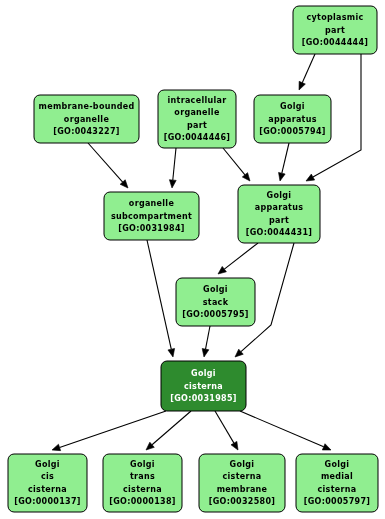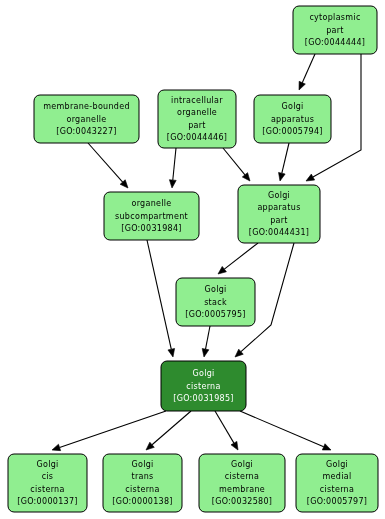--- a/index.html
+++ b/index.html
@@ -42,21 +42,21 @@
   }
   .go-arrowhead {
     fill: #000000;
     stroke: #000000;
     stroke-width: 0.6;
   }
 </style>
 </head>
 <body>
 
-<div id="graph-root" style="width: 385px; height: 519px; background: rgb(255, 255, 255);">
+<div id="graph-root" style="width: 385px; height: 519px; background: rgb(255, 255, 255); font-weight: bold;">
   <svg id="graph-svg" viewBox="0 0 385 519" xmlns="http://www.w3.org/2000/svg">
     <g id="edge-layer">
         <g>
           <polyline points="315,54 302.2491077284276,82.68950761103794" class="go-edge" stroke="#000000"></polyline>
           <polygon points="299,90 299.1421484631187,81.30863682645622 305.3560669937365,84.07037839561966" class="go-arrowhead" fill="#000000" stroke="#000000"></polygon>
         </g>
         <g>
           <polyline points="361,54 361,150 312.9692176736301,177.07189549304485" class="go-edge" stroke="#000000"></polyline>
           <polygon points="306,181 311.2997732581742,174.10997798175205 314.63866208908604,180.03381300433765" class="go-arrowhead" fill="#000000" stroke="#000000"></polygon>
         </g>

